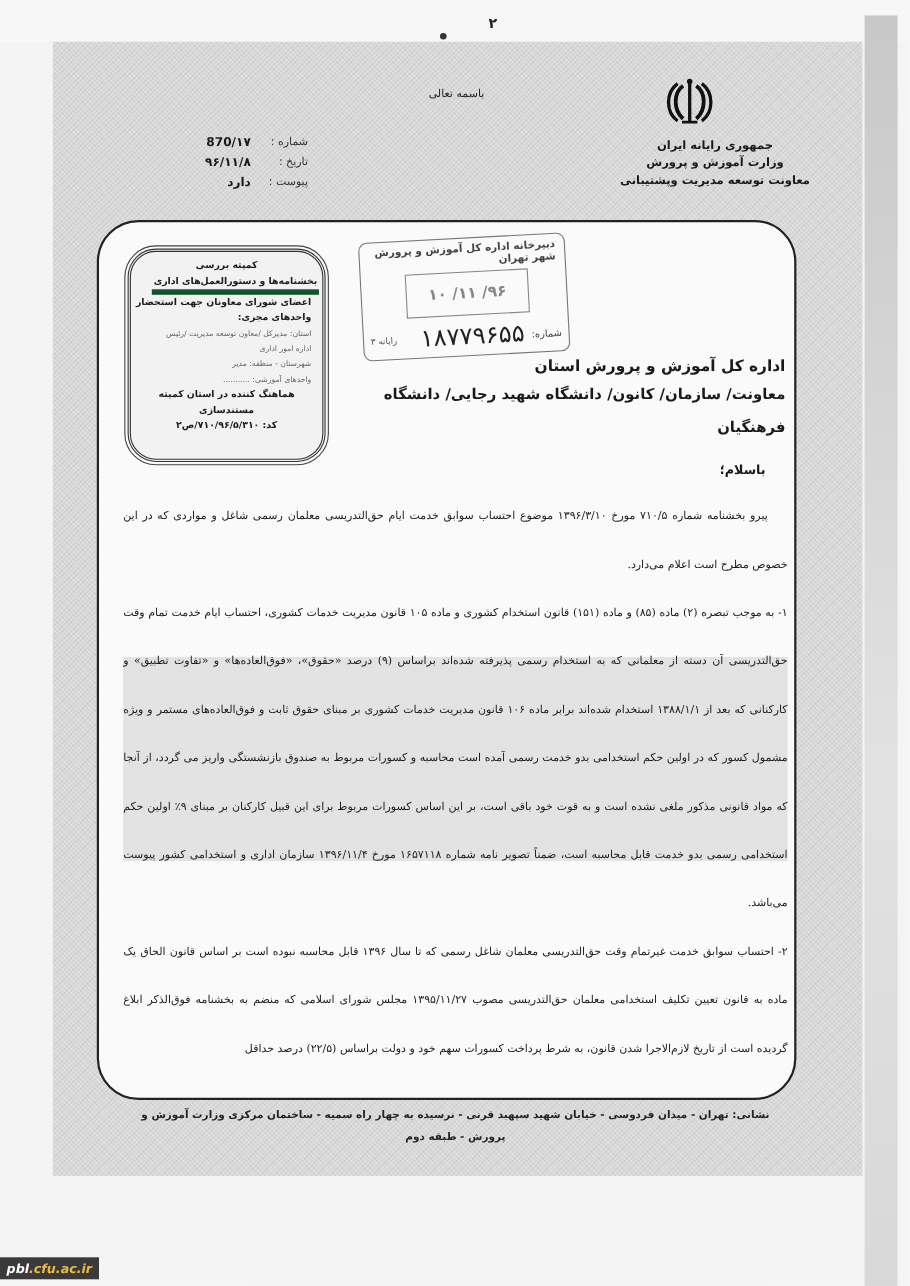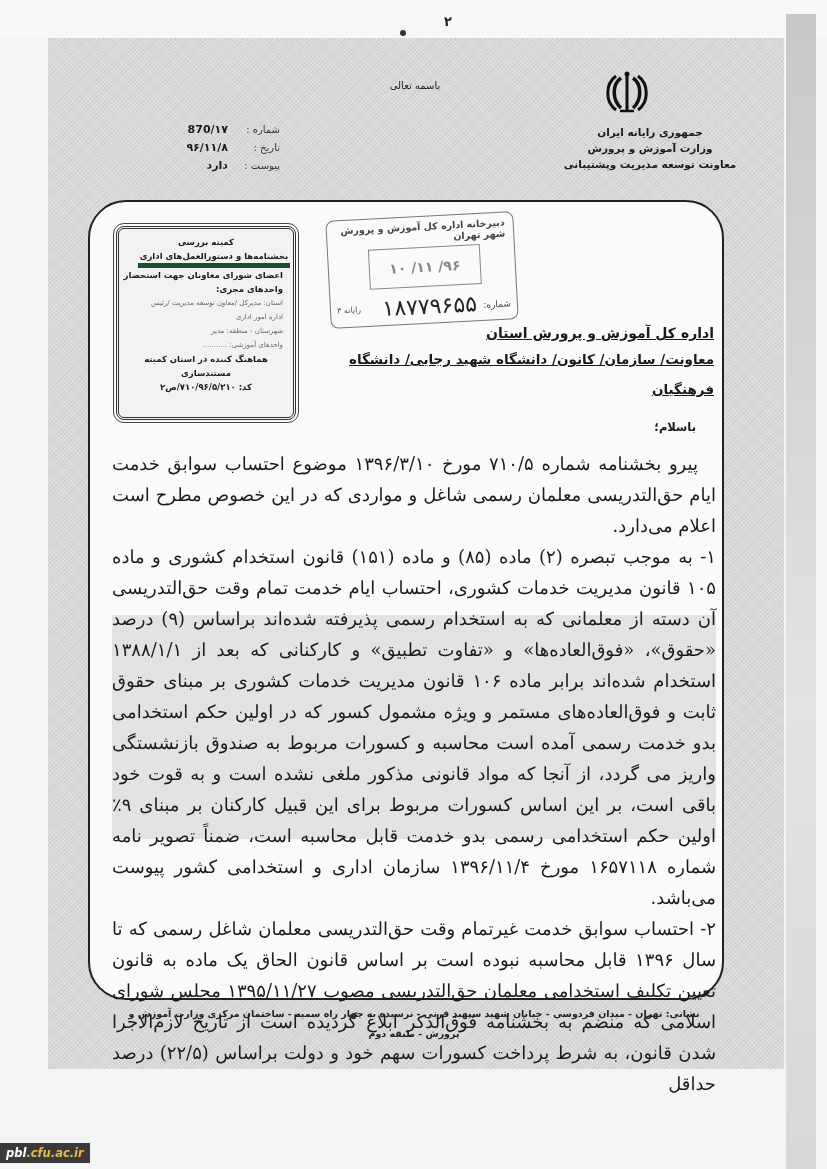--- a/index.html
+++ b/index.html
@@ -47,21 +47,21 @@
 
   
   .frame {
     position:absolute; left:88px; top:200px; width:632px; height:796px;
     border:2.5px solid #222; border-radius:38px;
     background:#fafafa;
   }
   
   .committee {
     position:absolute; left:116px; top:226px; width:180px; height:194px;
-    border:3px double #333; border-radius:8px; background:#f2f2f2;
+    border:3px double #333; border-radius:26px; background:#f2f2f2;
     outline:1.5px solid #444; outline-offset:2px;
     direction:rtl; text-align:center; font-size:8px; line-height:14px; padding-top:6px; box-sizing:border-box;
   }
   .committee .b { font-weight:bold; font-size:8.5px; }
   .committee .line { border-bottom:5px solid #14532d; display:inline-block; padding:0 2px;margin-left:16px; }
   .committee .r { text-align:right; padding-right:10px; }
   .committee .g { color:#666; font-size:7px; }
 
   
   .stamp {
@@ -72,29 +72,29 @@
   .stamp .title { position:absolute; top:4px; right:8px; font-weight:bold; font-size:9.5px; color:#444; }
   .stamp .datebox {
     position:absolute; left:40px; top:30px; width:110px; height:38px; border:1.2px solid #888;
     text-align:center; line-height:38px; font-size:14px; font-weight:bold; color:#888; letter-spacing:2px;
   }
   .stamp .numlbl { position:absolute; right:6px; bottom:10px; font-size:9px; color:#444; }
   .stamp .num { position:absolute; right:40px; bottom:4px; font-size:22px; font-family:"DejaVu Serif", serif; color:#222; letter-spacing:1px; }
   .stamp .att { position:absolute; left:6px; bottom:12px; font-size:8px; color:#555; }
 
   
-  .addressee { position:absolute; left:310px; top:322px; width:404px; direction:rtl; text-align:right; font-weight:bold;text-decoration:underline; }
+  .addressee { position:absolute; left:310px; top:322px; width:404px; direction:rtl; text-align:right; font-weight:bold; }
   .addressee .l1 { font-size:14px; line-height:22px; }
   .addressee .l2 { font-size:13.5px; line-height:30px; }
 
   .greet { position:absolute; left:582px; top:420px; width:114px; direction:rtl; text-align:right; font-weight:bold; font-size:11.5px; }
 
   .body-text {
     position:absolute; left:112px; top:448px; width:604px; direction:rtl; text-align:justify;
-    font-family:"DejaVu Serif", serif; font-size:18px; line-height:31px; color:#1b1b1b;
+    font-family:"DejaVu Serif", serif; font-size:10px; line-height:44px; color:#1b1b1b;
   }
   .body-text p { margin:0; }
   .body-text .indent { text-indent:18px; }
   .hl { background:linear-gradient(180deg, transparent 20%, rgba(120,120,120,0.18) 20%, rgba(120,120,120,0.18) 80%, transparent 80%); }
 
   
   .footer { position:absolute; left:112px; top:1004px; width:604px; direction:rtl; text-align:center; font-size:9.5px; font-weight:bold; line-height:20px; color:#222; }
 
   .watermark {
     position:absolute; left:0; top:1143px; height:20px; padding:0 6px;

